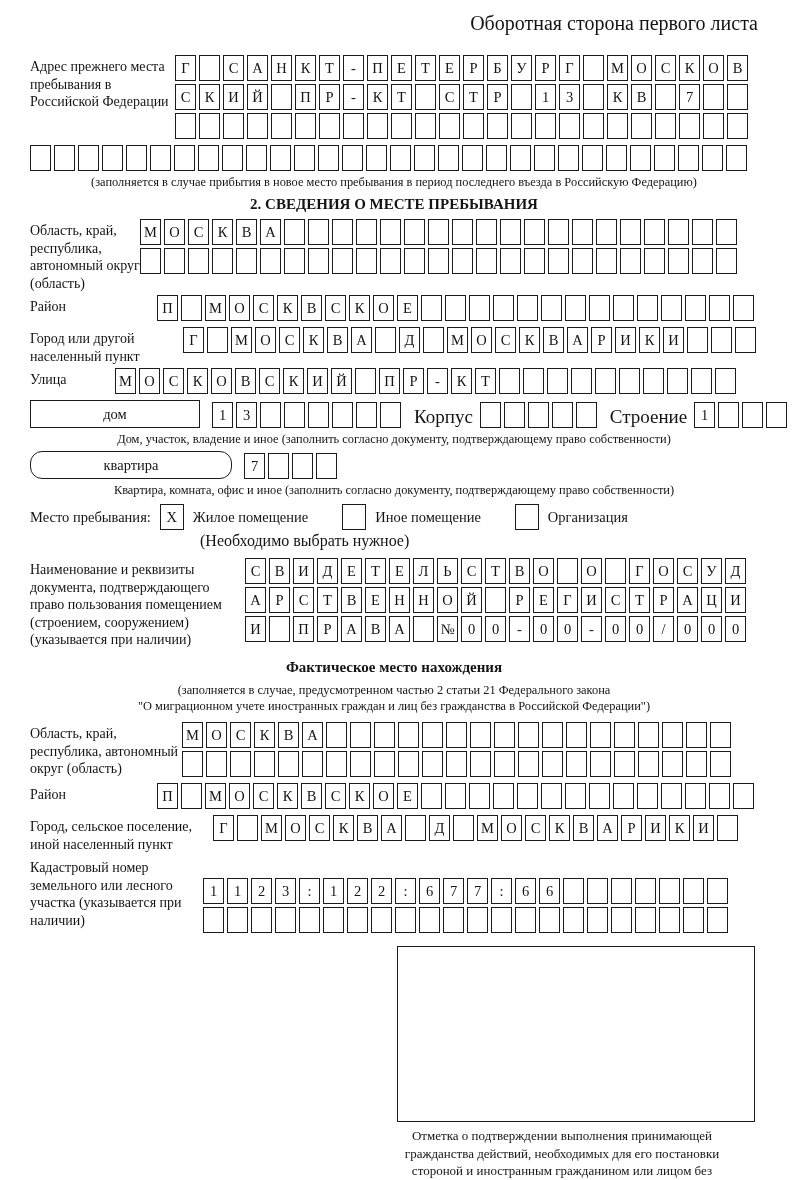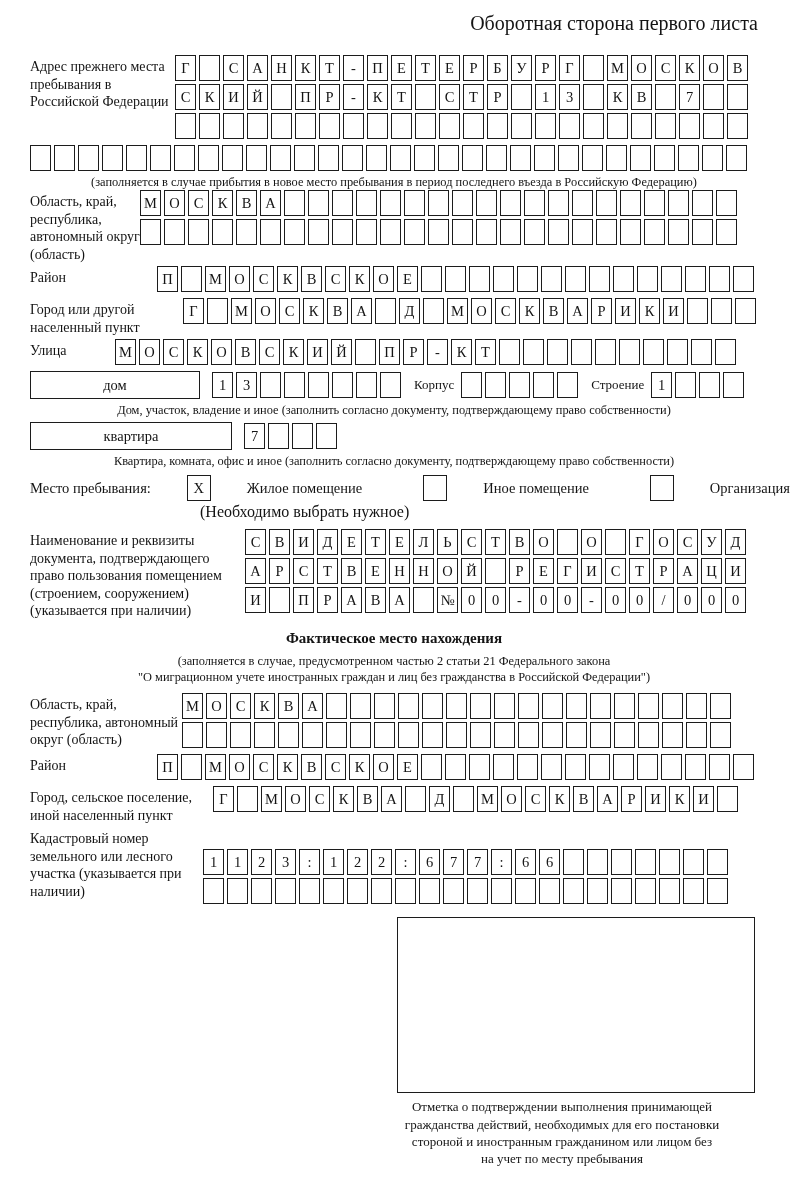--- a/index.html
+++ b/index.html
@@ -31,32 +31,32 @@
     width:21px; height:26px; margin-right:3px;
     border:1.6px solid #1c1c1c;
     display:flex; align-items:center; justify-content:center;
     font-size:14.5px; background:#fff;
   }
 
   .caption { font-size:12.4px; line-height:1.3;text-align:center; }
   .center { text-align:center; }
   .sec-title { font-weight:bold; font-size:15px; text-align:center; margin:6px 0 6px; }
 
-  .boxline { display:flex; align-items:center; margin-bottom:3px; }
+  .boxline { display:flex; align-items:flex-end; margin-bottom:3px; }
   .longbox {
     box-sizing:border-box; flex:none;
     border:1.6px solid #1c1c1c; height:28px;
     display:flex; align-items:center; justify-content:center;
     font-size:14.5px;
   }
   .lb-dom { width:170px; margin-right:12px; }
-  .lb-kv  { width:202px; margin-right:12px; }
-  .inline-label { font-size:13px; padding:0 7px 0 10px; flex:none; }
-
-  .residence-row { display:flex; align-items:center; margin:6px 0 2px;gap:27px; }
+  .lb-kv  { width:202px; margin-right:12px;border-radius:12px; }
+  .inline-label { font-size:19px; padding:0 7px 0 10px; flex:none; }
+
+  .residence-row { display:flex; align-items:center; margin:6px 0 2px; }
   .checkbox {
     box-sizing:border-box; flex:none;
     width:24px; height:26px; border:1.6px solid #1c1c1c;
     display:flex; align-items:center; justify-content:center;
     font-size:14.5px; margin-left:9px;
   }
   .opt-label { font-size:14.5px; margin-left:9px; flex:none; }
   .opt-gap { margin-left:34px; }
   .residence-note { font-size:16px; margin:0 0 8px 170px; }
 
@@ -190,20 +190,21 @@
       <span class="cell"></span>
       <span class="cell"></span>
       <span class="cell"></span>
       <span class="cell"></span>
       <span class="cell"></span>
       <span class="cell"></span>
       <span class="cell"></span>
     </div>
   <div class="caption center">(заполняется в случае прибытия в новое место пребывания в период последнего въезда в Российскую Федерацию)</div>
 
+  <div class="sec-title">2. СВЕДЕНИЯ О МЕСТЕ ПРЕБЫВАНИЯ</div>
 
   <div class="field">
     <div class="flabel w110">Область, край, республика, автономный округ (область)</div>
     <div class="cells">
       <div class="cellrow">
           <span class="cell">М</span>
           <span class="cell">О</span>
           <span class="cell">С</span>
           <span class="cell">К</span>
           <span class="cell">В</span>

